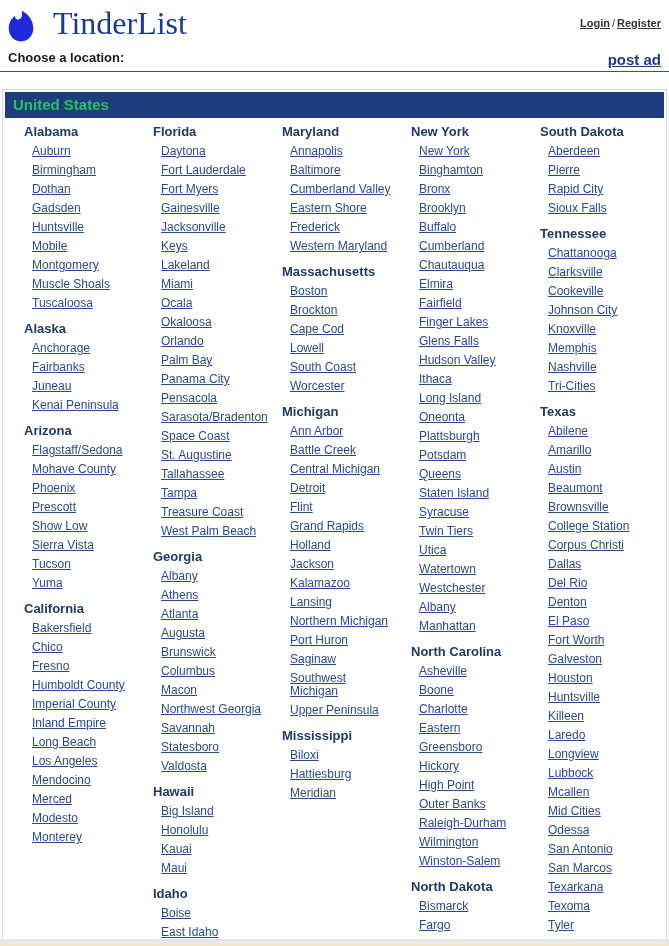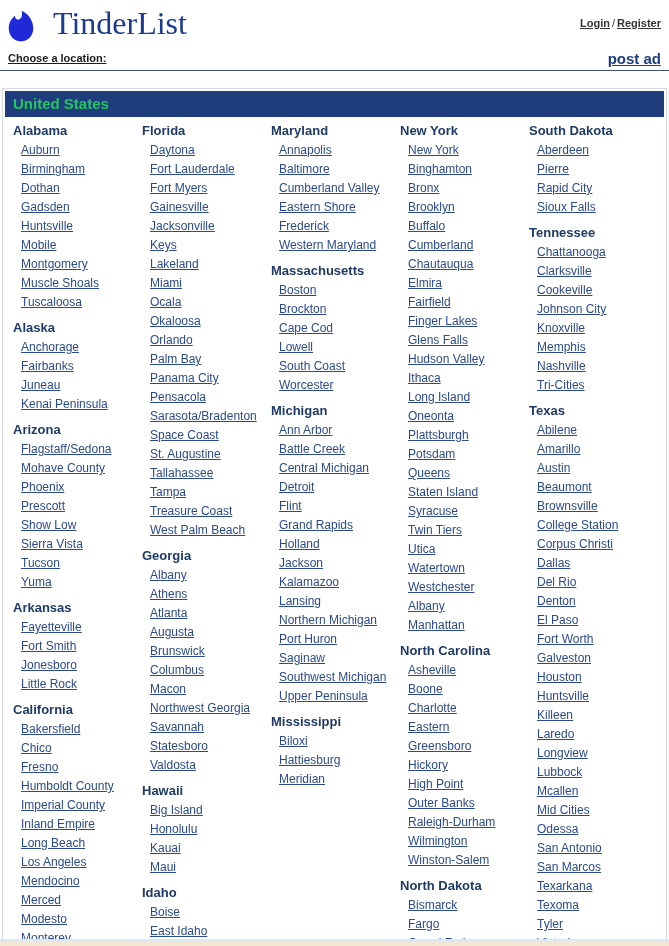--- a/index.html
+++ b/index.html
@@ -8,31 +8,31 @@
   
   .topbar { position:relative; padding:5px 8px 0 8px; height:46px; }
   .logo { display:flex; align-items:center; gap:19px; cursor:pointer; }
   .logo .flame { width:26px; height:32px; margin-top:4px; }
   .logo .brand { font-family:"Liberation Serif", serif; font-size:32px; color:#1c3b90; letter-spacing:0; }
   .auth { position:absolute; top:11px; right:8px; font-size:11px; font-weight:bold; color:#333;margin-top:6px; }
   .auth a { color:#333; text-decoration:underline; cursor:pointer; }
   .auth .sep { font-weight:normal; margin:0 2px; }
   
   .subrow { display:flex; justify-content:space-between; align-items:flex-end; padding:4px 8px 3px 8px; }
-  .choose { font-size:11px; font-weight:bold; color:#1a1a1a; padding-bottom:3px;text-decoration:underline; }
+  .choose { font-size:13px; font-weight:bold; color:#1a1a1a; padding-bottom:3px; }
   .postad { font-size:15px; font-weight:bold; color:#1e3d7c; text-decoration:underline; cursor:pointer; }
   .rule { border-bottom:1px solid #3f5068; }
   
   .locbox { margin:17px 2px 0 2px; border:1px solid #d4dbe4; background:#fff;
     height:calc(946px - 66px - 17px); overflow:hidden; padding:2px; }
   .country-bar { background:#1f3d7c; color:#22c55e; font-size:15px; font-weight:bold;
     padding:4px 8px 5px 8px; }
   .columns { display:flex; padding:6px 6px 0 8px; }
   .column { width:20%; padding-right:6px; }
-  .state { margin-bottom:11px; }
+  .state { margin-bottom:11px;margin-left:11px; }
   .state-name { font-size:13px; font-weight:bold; color:#1e3a66; margin-bottom:1px; }
   .city { display:block; margin:6px 0 0 8px; font-size:12px; line-height:13px;
     color:#2b4a8b; text-decoration:underline; cursor:pointer; }
   
   .footer-strip { position:fixed; left:0; bottom:0; width:669px; height:7px;
     background:#f1e7d2; border-top:2px solid #dbe8f4; }
 </style>
 </head>
 <body>
 
@@ -80,27 +80,20 @@
         <div class="state">
           <div class="state-name">Arizona</div>
           <a class="city">Flagstaff/Sedona</a>
           <a class="city">Mohave County</a>
           <a class="city">Phoenix</a>
           <a class="city">Prescott</a>
           <a class="city">Show Low</a>
           <a class="city">Sierra Vista</a>
           <a class="city">Tucson</a>
           <a class="city">Yuma</a>
-        </div>
-        <div class="state">
-          <div class="state-name">Arkansas</div>
-          <a class="city">Fayetteville</a>
-          <a class="city">Fort Smith</a>
-          <a class="city">Jonesboro</a>
-          <a class="city">Little Rock</a>
         </div>
         <div class="state">
           <div class="state-name">California</div>
           <a class="city">Bakersfield</a>
           <a class="city">Chico</a>
           <a class="city">Fresno</a>
           <a class="city">Humboldt County</a>
           <a class="city">Imperial County</a>
           <a class="city">Inland Empire</a>
           <a class="city">Long Beach</a>

